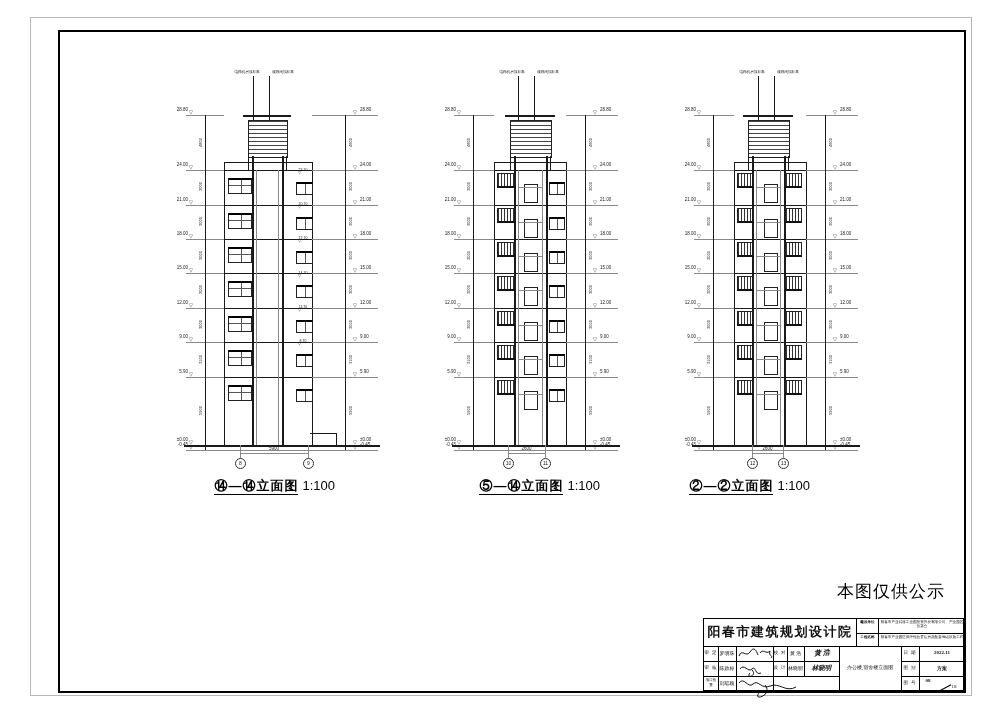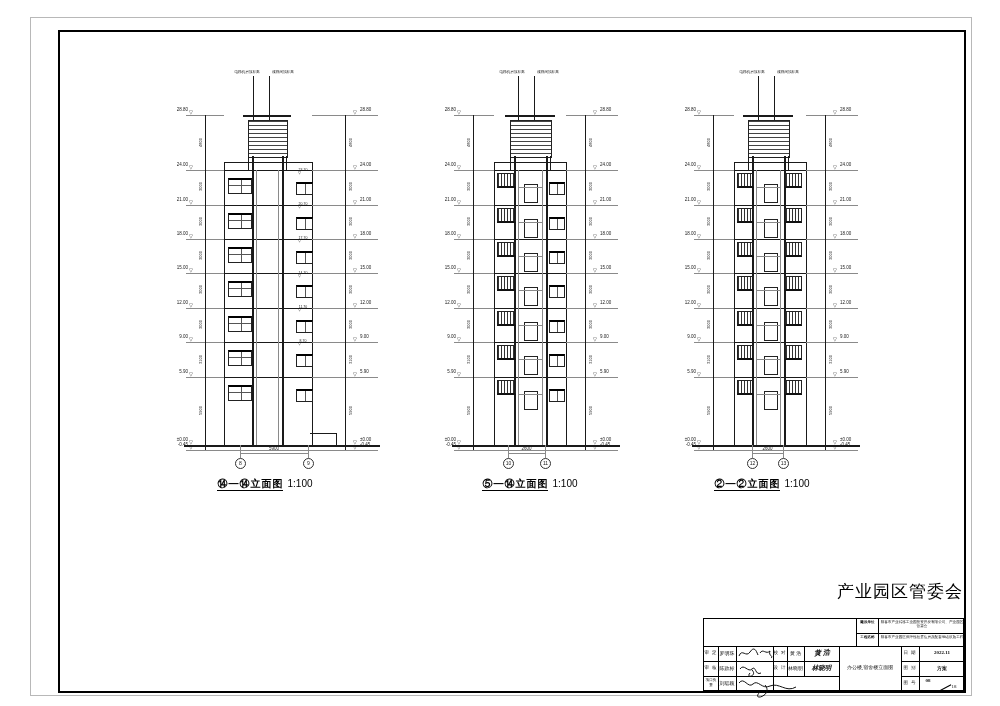--- a/index.html
+++ b/index.html
@@ -17,21 +17,21 @@
   .tb{position:absolute;left:703px;top:618px;width:261px;height:73px;border:1px solid #000;
       box-sizing:border-box;font-family:"Liberation Serif",serif;}
   .tb .cell{position:absolute;overflow:hidden;box-sizing:border-box;}
   .tb .v{position:absolute;width:1px;background:#000;}
   .tb .h{position:absolute;height:1px;background:#000;}
   .company{font-size:13px;font-weight:bold;letter-spacing:1.5px;text-align:center;line-height:26px;}
   .lbl{font-size:4.5px;letter-spacing:1px;text-align:center;}
   .val{font-size:5px;text-align:center;}
   .tiny{font-size:3.6px;line-height:1.25;}
   .sig-hand{font-weight:bold;font-style:italic;}
-  .cap{position:absolute;text-align:center;font-size:10px;color:#000;}
+  .cap{position:absolute;text-align:right;font-size:13px;color:#000;}
   .cap .nm{border-bottom:1px solid #000;padding-bottom:1px;font-weight:bold;letter-spacing:1px;}
   .cap .sc{margin-left:4px;}
   .bubble{position:absolute;width:9px;height:9px;border:1px solid #333;border-radius:50%;
           font-size:5px;line-height:9px;text-align:center;color:#222;background:#fff;}
   .hatch{position:absolute;border:1px solid #222;border-bottom:2px solid #111;
          background:repeating-linear-gradient(90deg,#333 0 1px,transparent 1px 3px);}
   .louver{position:absolute;border:1px solid #222;
           background:repeating-linear-gradient(180deg,#444 0 1px,transparent 1px 4px);}
   .win{position:absolute;border:1px solid #222;border-top:2px solid #000;background:#fff;}
   .winbar-h{position:absolute;left:0;right:0;height:1px;background:#555;}
@@ -500,44 +500,45 @@
       <div class="txt" style="left: 696px; top: 408.222px; width: 24px; font-size: 4px; text-align: center; transform: rotate(-90deg);">5900</div>
       <div class="txt" style="left: 818px; top: 408.222px; width: 24px; font-size: 4px; text-align: center; transform: rotate(-90deg);">5900</div>
       <div class="ln" style="left: 692px; top: 445px; width: 168px; height: 2px;"></div>
       <div class="lnl" style="left: 726px; top: 450.152px; width: 88px; height: 1px;"></div>
       <div class="lnl" style="left: 752px; top: 445px; width: 1px; height: 13px;"></div>
       <div class="lnl" style="left: 783px; top: 445px; width: 1px; height: 13px;"></div>
       <div class="lnl" style="left: 752px; top: 453px; width: 31px; height: 1px;"></div>
       <div class="txt" style="left: 752.5px; top: 446px; width: 30px; font-size: 4.5px; text-align: center;">2600</div>
       <div class="bubble" style="left: 747px; top: 458px;">12</div>
       <div class="bubble" style="left: 778px; top: 458px;">13</div>
-      <div class="cap" style="left: 692px; top: 477px; width: 140px;"><span class="nm">②—②立面图</span><span class="sc">1:100</span></div>
+      <div class="cap" style="left: 670px; top: 477px; width: 140px;"><span class="nm">②—②立面图</span><span class="sc">1:100</span></div>
     </div>
 
-  <div class="watermark">产业园区管委会</div>
+  <div class="watermark">本图仅供公示</div>
 
   <div class="tb">
 
     <div class="v" style="left:152px;top:0;height:27px;"></div>
     <div class="h" style="left:152px;top:14px;width:109px;"></div>
     <div class="v" style="left:174px;top:0;height:27px;"></div>
     <div class="h" style="left:0;top:27px;width:261px;"></div>
     <div class="h" style="left:0;top:42px;width:135px;"></div>
     <div class="h" style="left:197px;top:42px;width:64px;"></div>
     <div class="h" style="left:0;top:57px;width:135px;"></div>
     <div class="h" style="left:197px;top:57px;width:64px;"></div>
     <div class="v" style="left:14px;top:27px;height:46px;"></div>
     <div class="v" style="left:32px;top:27px;height:46px;"></div>
     <div class="v" style="left:69px;top:27px;height:46px;"></div>
     <div class="v" style="left:83px;top:27px;height:30px;"></div>
     <div class="v" style="left:100px;top:27px;height:30px;"></div>
     <div class="v" style="left:135px;top:27px;height:46px;"></div>
     <div class="v" style="left:197px;top:27px;height:46px;"></div>
     <div class="v" style="left:215px;top:27px;height:46px;"></div>
 
+    <div class="cell company" style="left:0;top:0;width:152px;height:27px;">阳春市建筑规划设计院</div>
 
     <div class="cell tiny" style="left:153px;top:1px;width:21px;height:13px;text-align:center;font-weight:bold;">建设单位</div>
     <div class="cell tiny" style="left:176px;top:1px;width:84px;height:13px;text-align:center;">阳春市产业转移工业园投资开发有限公司、产业园区管委会</div>
     <div class="cell tiny" style="left:153px;top:16px;width:21px;height:11px;text-align:center;font-weight:bold;">工程名称</div>
     <div class="cell tiny" style="left:176px;top:16px;width:84px;height:11px;text-align:center;">阳春市产业园区保障性租赁住房及配套基础设施工程</div>
 
     <div class="cell lbl" style="left:0;top:31px;width:14px;">审 定</div>
     <div class="cell val" style="left:14px;top:31px;width:18px;">罗明珠</div>
     <svg class="abs" style="left:33px;top:28px;overflow:visible;" width="36" height="14" viewBox="0 0 36 14">
       <path d="M2,9 C5,1 9,11 13,5 S19,3 21,8 M23,6 c3,-5 6,2 10,-2 c-2,5 4,5 1,7" fill="none" stroke="#111" stroke-width="1"></path>

